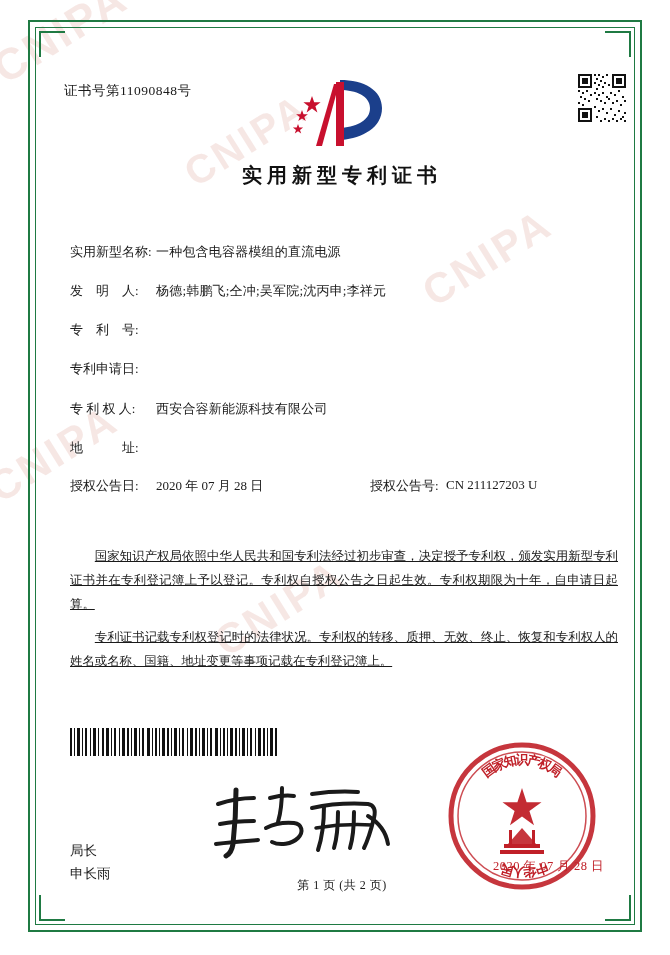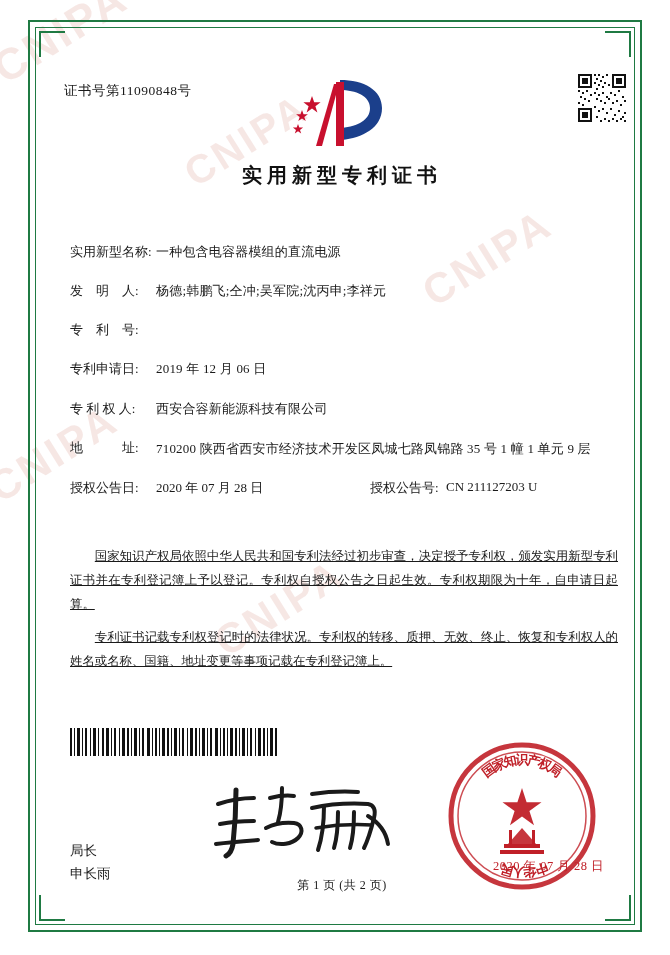--- a/index.html
+++ b/index.html
@@ -341,31 +341,29 @@
       <div class="field-label">发　明　人:</div>
       <div class="field-value">杨德;韩鹏飞;仝冲;吴军院;沈丙申;李祥元</div>
     </div>
 
     <div class="field-row">
       <div class="field-label">专　利　号:</div>
     </div>
 
     <div class="field-row">
       <div class="field-label">专利申请日:</div>
-      <div class="field-value">2019 年 12 月 06 日</div>
     </div>
 
     <div class="field-row">
       <div class="field-label">专 利 权 人:</div>
       <div class="field-value">西安合容新能源科技有限公司</div>
     </div>
 
     <div class="field-row">
       <div class="field-label">地　　　址:</div>
-      <div class="field-value addr">710200 陕西省西安市经济技术开发区凤城七路凤锦路 35 号 1 幢 1 单元 9 层</div>
     </div>
 
     <div class="two-col">
       <div class="cell first">
         <div class="lbl">授权公告日:</div>
         <div>2020 年 07 月 28 日</div>
       </div>
       <div class="cell">
         <div class="lbl short">授权公告号:</div>
         <div>CN 211127203 U</div>

